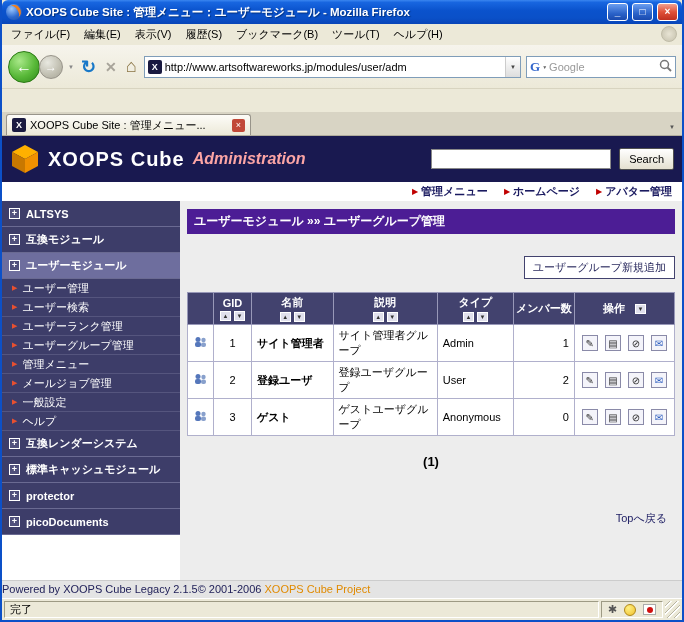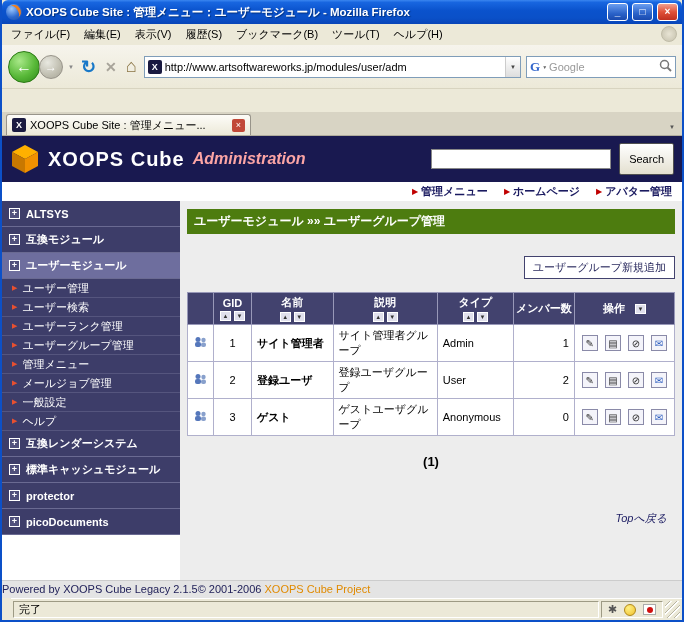--- a/index.html
+++ b/index.html
@@ -76,21 +76,21 @@
 
   
   .site { flex:1; display:flex; flex-direction:column; background:#FFF; overflow:hidden; }
   .site-header { height:46px; flex:none; background:#191950; display:flex; align-items:center;
                  gap:8px; padding:0 8px; }
   .brand { color:#FFF; font-size:20px; font-weight:bold; letter-spacing:1px; white-space:nowrap;text-align:center; }
   .section-title { color:#fca5a5; font-size:16px; font-weight:bold; font-style:italic; white-space:nowrap; }
   .spacer { flex:1; }
   .site-search-input { width:180px; height:20px; border:1px solid #888; font-size:11px; padding:0 3px;
                        font-family:"Liberation Sans","DejaVu Sans",sans-serif; }
-  .site-search-btn { height:32px; padding:0 9px; font-size:11px; cursor:pointer;
+  .site-search-btn { height:22px; padding:0 9px; font-size:11px; cursor:pointer;
                      background:linear-gradient(#FFF,#E4E0D0); border:1px solid #505050; border-radius:2px; }
   .site-nav { height:19px; flex:none; background:#FFF; display:flex; justify-content:flex-end;
               align-items:center; gap:16px; padding:0 10px; }
   .site-nav-item { display:flex; align-items:center; gap:3px; color:#1A1A60; font-weight:bold;
                    font-size:11px; cursor:pointer; }
   .nav-arrow { color:#C00000; font-size:8px; }
 
   .site-body { flex:1; display:flex; overflow:hidden; background:#FFF; }
   .sidebar { width:178px; flex:none; background:#FFF; display:flex; flex-direction:column; }
   .side-item { height:26px; flex:none; background:#3D3D69; color:#FFF; font-weight:bold; font-size:11px;
@@ -98,21 +98,21 @@
                cursor:pointer; white-space:nowrap; overflow:hidden; }
   .side-item.active { background:#6E6E9E; }
   .plusbox { width:11px; height:11px; flex:none; border:1px solid #FFF; background:#50507C; color:#FFF;
              font-size:9px; line-height:9px; text-align:center; font-weight:bold; }
   .side-sub { height:19px; flex:none; background:#3D3D69; color:#FFF; font-size:11px; font-weight:normal;
               display:flex; align-items:center; gap:5px; padding:0 10px; border-bottom:1px solid #55557E;
               cursor:pointer; white-space:nowrap; overflow:hidden; }
   .sub-bullet { color:#E85030; font-size:7px; }
 
   .main { flex:1; background:#EDEDED; padding:8px 7px; overflow:hidden; }
-  .breadcrumb { background:#4d7c0f; color:#FFF; font-weight:bold; font-size:12px; padding:4px 7px; }
+  .breadcrumb { background:#4c1d95; color:#FFF; font-weight:bold; font-size:12px; padding:4px 7px; }
   .add-row { text-align:right; margin-top:22px; }
   .add-btn { background:#FFF; border:1px solid #42426E; color:#2A2A5E; font-size:11px; padding:3px 8px;
              cursor:pointer; }
 
   .grp-table { width:100%; border-collapse:collapse; margin-top:13px; background:#FFF; }
   .grp-table th { background:#42426E; color:#FFF; font-size:11px; font-weight:bold; text-align:center;
                   vertical-align:middle; border:1px solid #9898B8; padding:2px; white-space:nowrap; }
   .grp-table td { background:#FFF; font-size:11px; border:1px solid #B0B0CC; padding:3px 5px;
                   vertical-align:middle; }
   .sort-arrows { display:flex; justify-content:center; gap:3px; margin-top:2px; }
@@ -123,29 +123,29 @@
               margin-left:10px; vertical-align:middle; cursor:pointer; }
   .col-icon { width:24px; text-align:center; }
   td.c { text-align:center; } td.r { text-align:right; } td.b { font-weight:bold; }
   .ops-cell { text-align:center; white-space:nowrap; }
   .op-btn { width:16px; height:16px; border:1px solid #8A8AA8; background:#F4F4FA; padding:0;
             margin:0 2px; font-size:10px; line-height:13px; text-align:center; color:#333; cursor:pointer; }
   .op-btn .mail-glyph { color:#3060C0; }
 
   .pagination { text-align:center; font-weight:bold; font-size:13px; margin-top:18px; }
   .back-top { text-align:right; margin-top:42px; padding-right:8px; font-size:11px; color:#222266;
-              cursor:pointer;font-style:italic; }
+              cursor:pointer; }
 
   .site-footer { height:18px; flex:none; background:#E4E4E4; border-top:1px solid #CCC;
                  text-align:left; font-size:11px; color:#22225A; line-height:17px; white-space:nowrap; }
   .footer-link { color:#E08A00; cursor:pointer; }
 
   
   .statusbar { height:22px; flex:none; background:#ECE9D8; border-top:1px solid #FFF;
-               display:flex; align-items:stretch; gap:2px; padding:2px;margin-left:9px; }
+               display:flex; align-items:stretch; gap:2px; padding:2px; }
   .status-panel { flex:1; border:1px solid; border-color:#9D9A84 #FFF #FFF #9D9A84; padding:0 5px;
                   display:flex; align-items:center; font-size:11px; }
   .status-icons { border:1px solid; border-color:#9D9A84 #FFF #FFF #9D9A84; display:flex;
                   align-items:center; gap:7px; padding:0 6px; }
   .brush-glyph { color:#555; font-size:11px; }
   .smiley-icon { width:12px; height:12px; border-radius:50%; border:1px solid #B08818;
                  background:radial-gradient(circle at 35% 30%, #FFF080, #F0C030); }
   .flag-icon { width:13px; height:11px; background:#FFF; border:1px solid #AAA;
                display:flex; align-items:center; justify-content:center; }
   .flag-dot { width:6px; height:6px; border-radius:50%; background:#D01010; }

